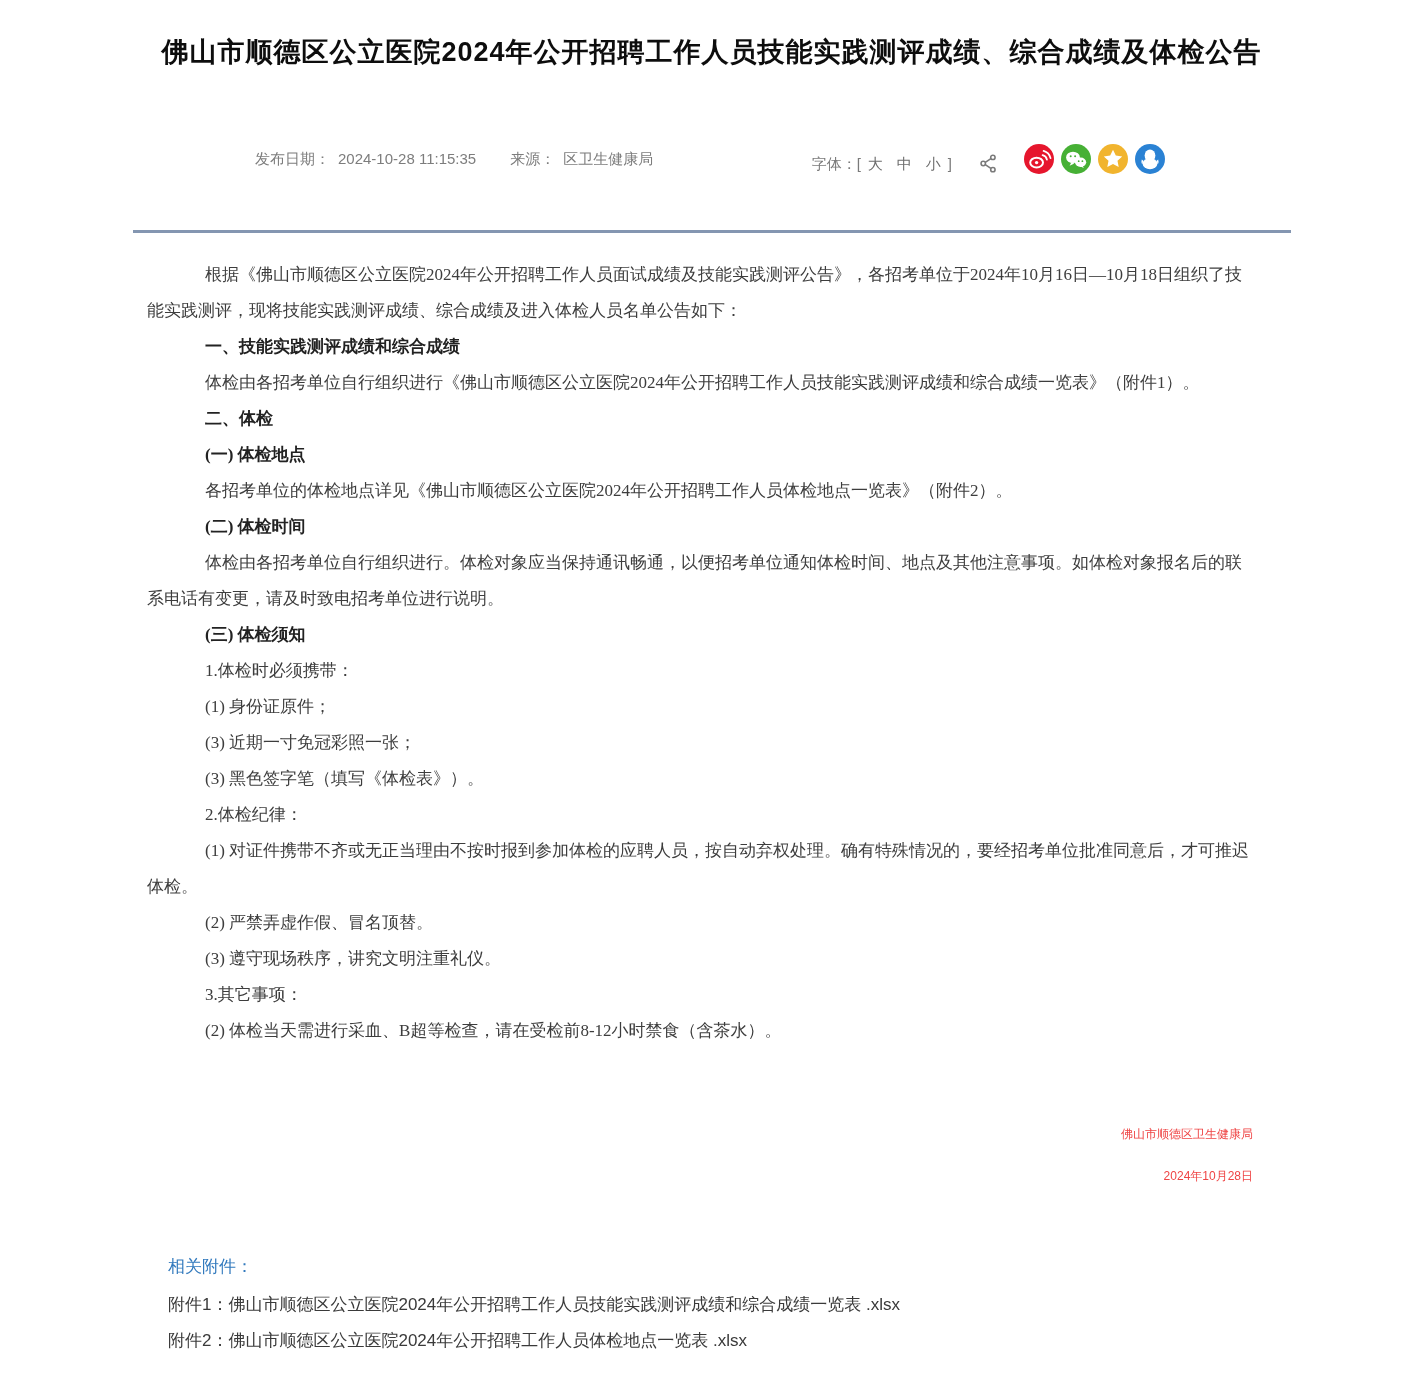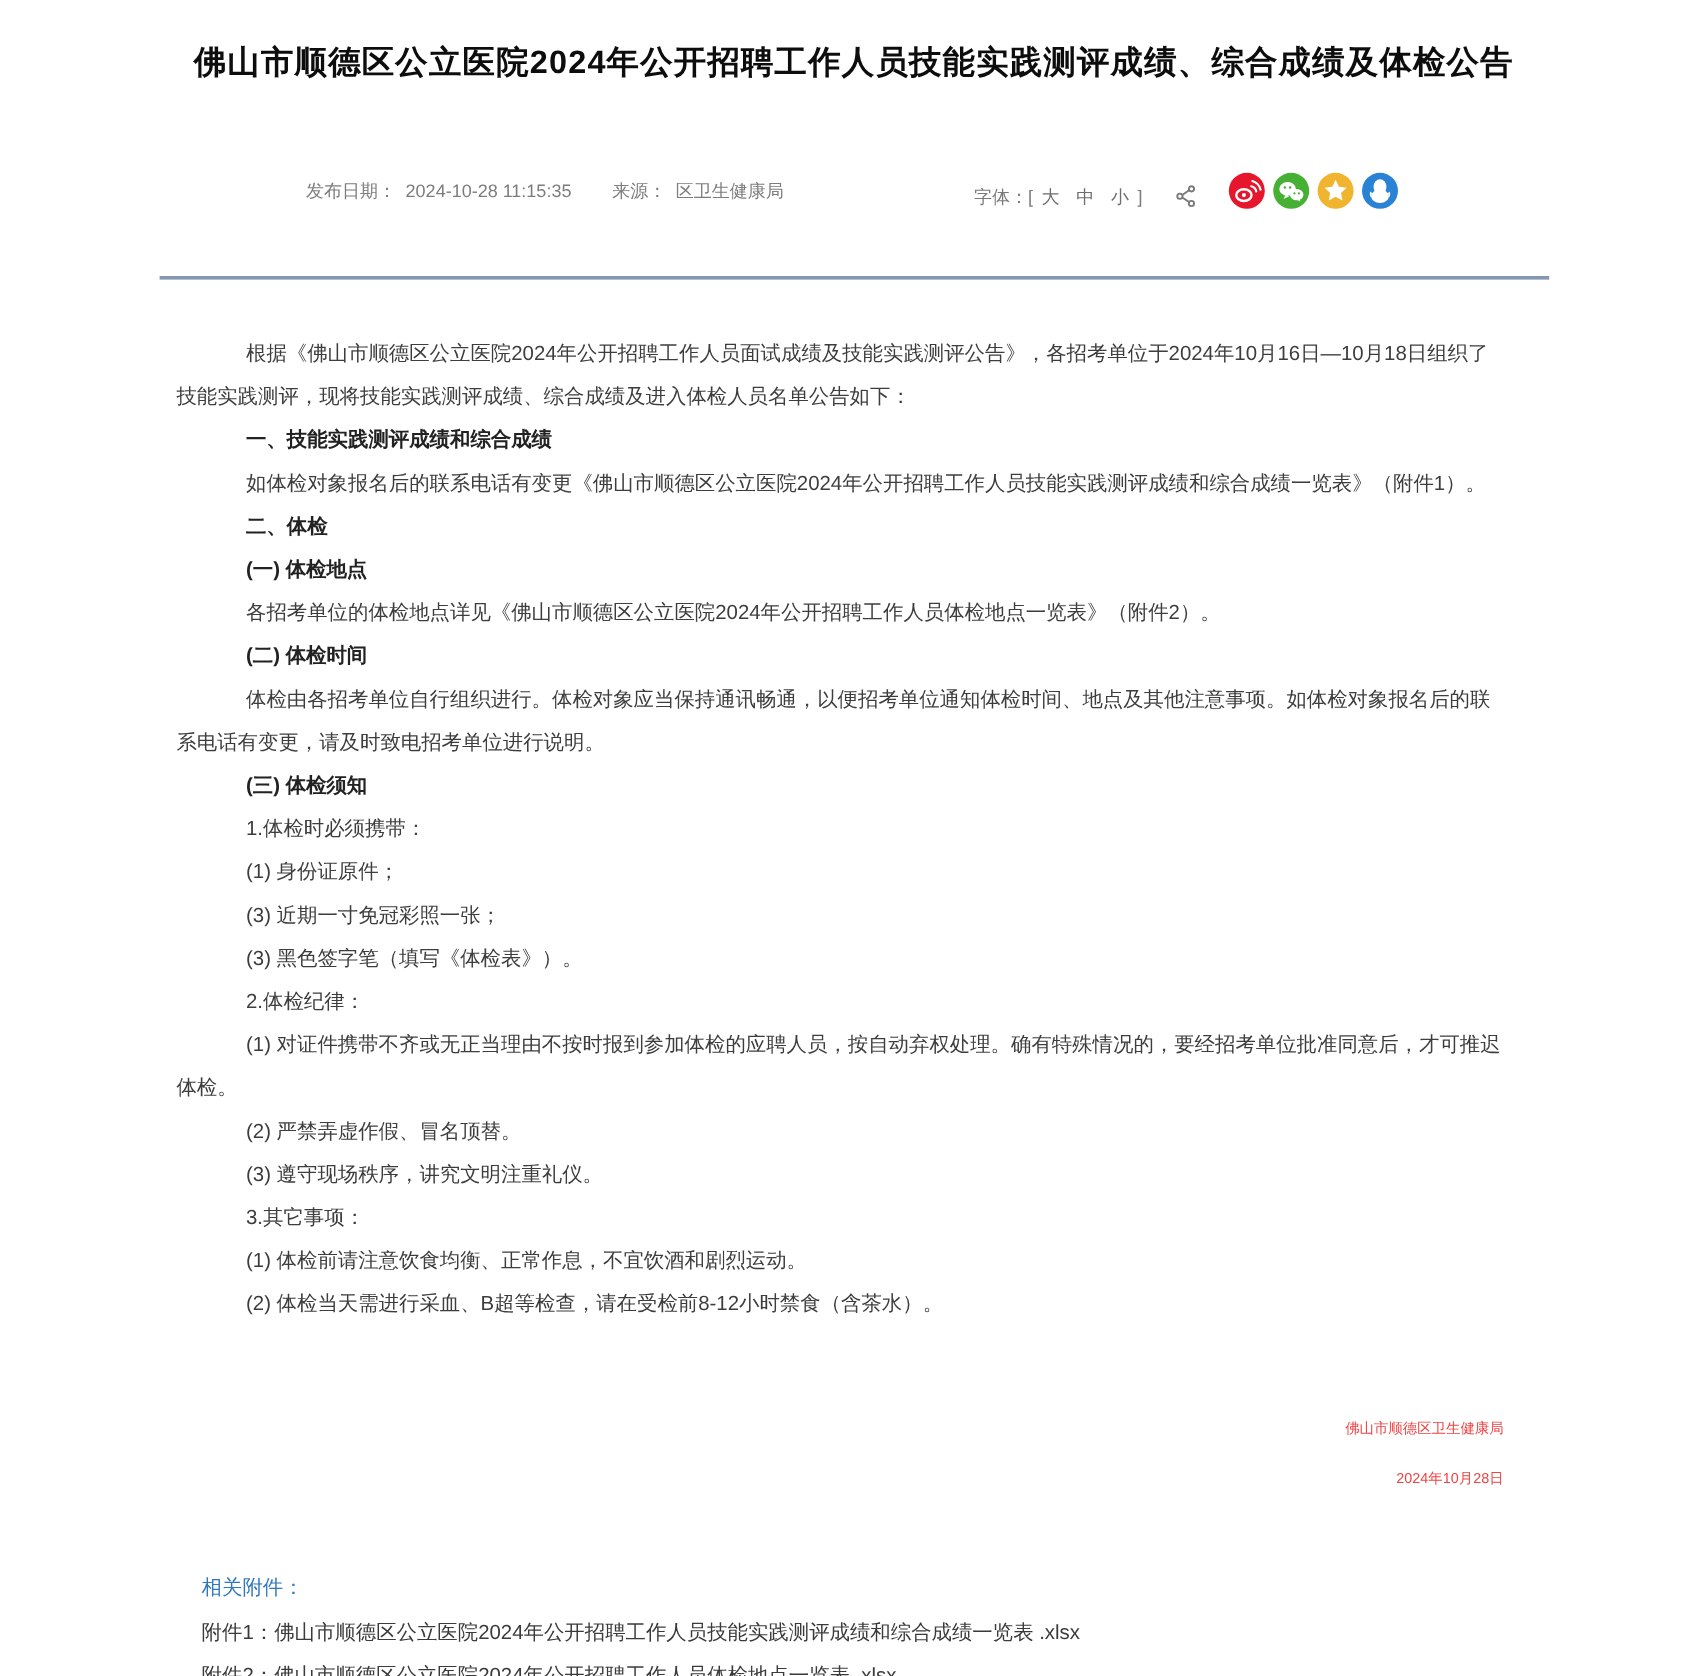--- a/index.html
+++ b/index.html
@@ -42,24 +42,25 @@
     margin-left:7px; display:inline-flex; align-items:center; justify-content:center;
     cursor:pointer; flex:0 0 auto;
   }
   .divider {
     width:1158px; height:3px; margin:54px auto 0 auto;
     background:#8496b1;
   }
   .article {
     width:1106px;
     margin-left:147px;
-    padding-top:44px;
+    padding-top:24px;
     font-size:17px;
     line-height:36px;
     color:#3d3d3d;
+    font-family:Liberation Serif, serif;
   }
   .article p { text-indent:58px; margin:0; }
   .article p.heading { font-weight:bold; color:#222222; }
   .signature {
     width:1106px; margin-left:147px;
     margin-top:64px;
     text-align:right;
     font-size:12px; line-height:42px;
     color:#ef4444;
   }
@@ -133,37 +134,36 @@
       </svg>
     </span>
   </div>
 </div>
 
 <div class="divider"></div>
 
 <div class="article">
     <p class="para">根据《佛山市顺德区公立医院2024年公开招聘工作人员面试成绩及技能实践测评公告》，各招考单位于2024年10月16日—10月18日组织了技能实践测评，现将技能实践测评成绩、综合成绩及进入体检人员名单公告如下：</p>
     <p class="heading">一、技能实践测评成绩和综合成绩</p>
-    <p class="para">如体检对象报名后的联系电话有变更《佛山市顺德区公立医院2024年公开招聘工作人员技能实践测评成绩和综合成绩一览表》（附件1）。</p>
+    <p class="para">体检由各招考单位自行组织进行《佛山市顺德区公立医院2024年公开招聘工作人员技能实践测评成绩和综合成绩一览表》（附件1）。</p>
     <p class="heading">二、体检</p>
     <p class="heading">(一) 体检地点</p>
     <p class="para">各招考单位的体检地点详见《佛山市顺德区公立医院2024年公开招聘工作人员体检地点一览表》（附件2）。</p>
     <p class="heading">(二) 体检时间</p>
     <p class="para">体检由各招考单位自行组织进行。体检对象应当保持通讯畅通，以便招考单位通知体检时间、地点及其他注意事项。如体检对象报名后的联系电话有变更，请及时致电招考单位进行说明。</p>
     <p class="heading">(三) 体检须知</p>
     <p class="para">1.体检时必须携带：</p>
     <p class="para">(1) 身份证原件；</p>
     <p class="para">(3) 近期一寸免冠彩照一张；</p>
     <p class="para">(3) 黑色签字笔（填写《体检表》）。</p>
     <p class="para">2.体检纪律：</p>
     <p class="para">(1) 对证件携带不齐或无正当理由不按时报到参加体检的应聘人员，按自动弃权处理。确有特殊情况的，要经招考单位批准同意后，才可推迟体检。</p>
     <p class="para">(2) 严禁弄虚作假、冒名顶替。</p>
     <p class="para">(3) 遵守现场秩序，讲究文明注重礼仪。</p>
     <p class="para">3.其它事项：</p>
-    <p class="para">(1) 体检前请注意饮食均衡、正常作息，不宜饮酒和剧烈运动。</p>
     <p class="para">(2) 体检当天需进行采血、B超等检查，请在受检前8-12小时禁食（含茶水）。</p>
   </div>
 
 <div class="signature">
   <div>佛山市顺德区卫生健康局</div>
   <div>2024年10月28日</div>
 </div>
 
 <div class="attachments">
   <div class="attach-label">相关附件：</div>

